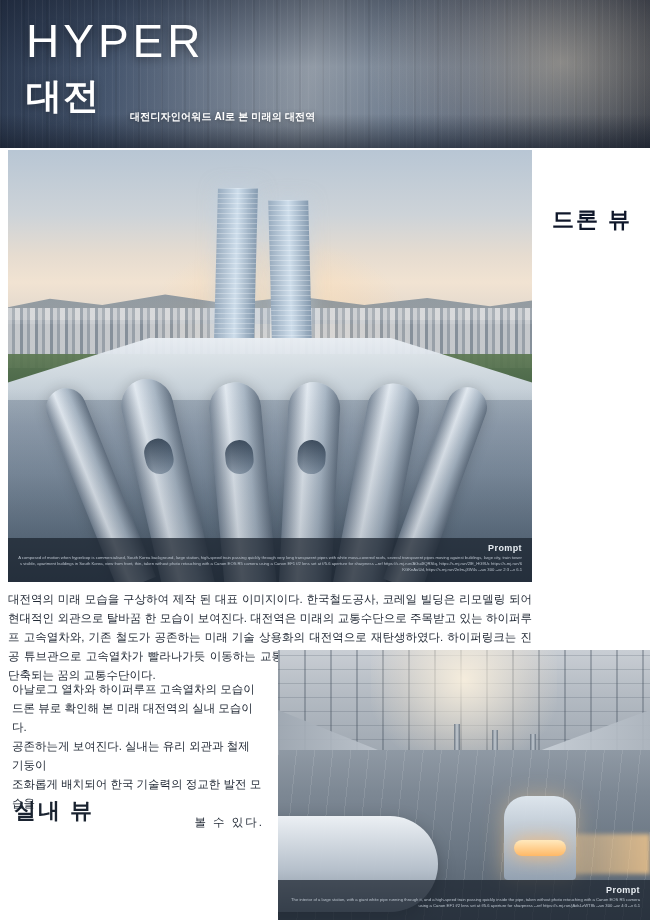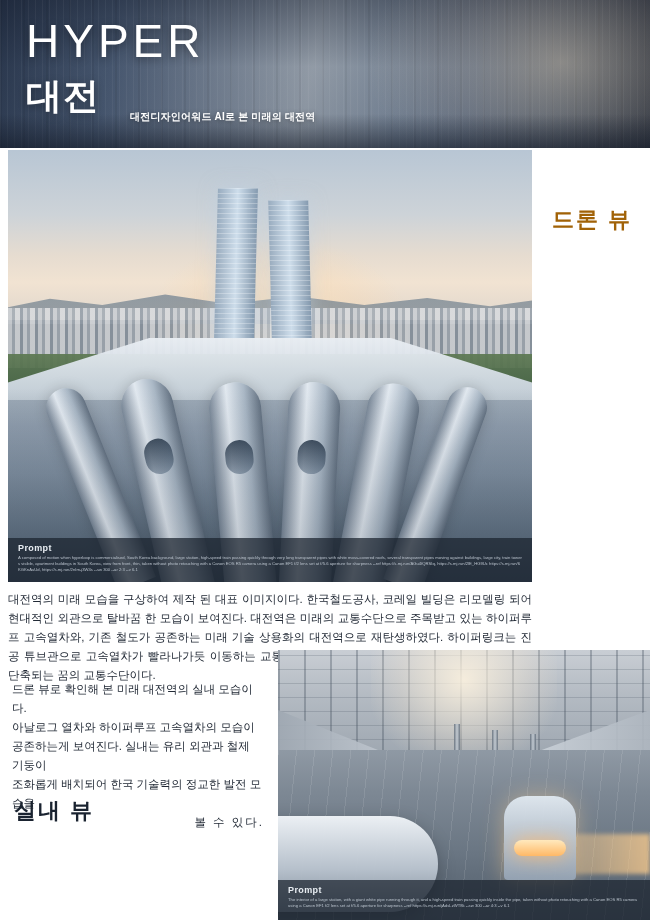--- a/index.html
+++ b/index.html
@@ -183,20 +183,21 @@
   }
 
   .prompt-band {
     position: absolute;
     left: 0; right: 0; bottom: 0;
     height: 44px;
     background: rgba(26,34,46,0.72);
     color: #cfd6de;
     padding: 5px 10px 6px 10px;
     box-sizing: border-box;
+    text-align: right;
   }
   .prompt-label {
     font-size: 9px;
     font-weight: 700;
     letter-spacing: .4px;
     color: #e8edf2;
     margin-bottom: 2px;
   }
   .prompt-text {
     font-size: 4.2px;
@@ -206,21 +207,21 @@
   }
 
   
   .drone-view-label {
     position: absolute;
     right: 18px;
     top: 205px;
     font-size: 22px;
     font-weight: 700;
     letter-spacing: 2px;
-    color: #a16207;
+    color: #0f172a;
   }
 
   
   .body-text-1 {
     position: absolute;
     left: 8px;
     top: 590px;
     width: 524px;
     font-size: 11.5px;
     line-height: 19px;
@@ -386,22 +387,22 @@
     <div class="prompt-label">Prompt</div>
     <div class="prompt-text">A composed of motion when hyperloop is commercialised, South Korea background, large station, high-speed train passing quickly through very long transparent pipes with white moss-covered roofs, several transparent pipes moving against buildings, large city, train towers visible, apartment buildings in South Korea, view from front, thin, taken without photo retouching with a Canon EOS R5 camera using a Canon EF1 f/2 lens set at f/5.6 aperture for sharpness --ref https://s.mj.run/AGu4fQRSIq, https://s.mj.run/2lE_HG9Uc https://s.mj.run/6KGKnAuUd, https://s.mj.run/2nIm-j3W4s --sw 300 --ar 2:3 --v 6.1</div>
   </div>
 </div>
 
 <div class="drone-view-label">드론 뷰</div>
 
 <div class="body-text-1">대전역의 미래 모습을 구상하여 제작 된 대표 이미지이다. 한국철도공사, 코레일 빌딩은 리모델링 되어 현대적인 외관으로 탈바꿈 한 모습이 보여진다. 대전역은 미래의 교통수단으로 주목받고 있는 하이퍼루프 고속열차와, 기존 철도가 공존하는 미래 기술 상용화의 대전역으로 재탄생하였다. 하이퍼링크는 진공 튜브관으로 고속열차가 빨라나가듯 이동하는 교통수단이다. 상용화 시 서울-부산 구간이 16분으로 단축되는 꿈의 교통수단이다.</div>
 
 <div class="body-text-2">
+  <div>아날로그 열차와 하이퍼루프 고속열차의 모습이</div>
   <div>드론 뷰로 확인해 본 미래 대전역의 실내 모습이다.</div>
-  <div>아날로그 열차와 하이퍼루프 고속열차의 모습이</div>
   <div>공존하는게 보여진다. 실내는 유리 외관과 철제 기둥이</div>
   <div>조화롭게 배치되어 한국 기술력의 정교한 발전 모습을</div>
   <div class="centerline">볼 수 있다.</div>
 </div>
 
 <div class="interior-view-label">실내 뷰</div>
 
 <div class="interior-figure">
   <div class="int-roof">
     <div class="int-roof-truss"></div>

